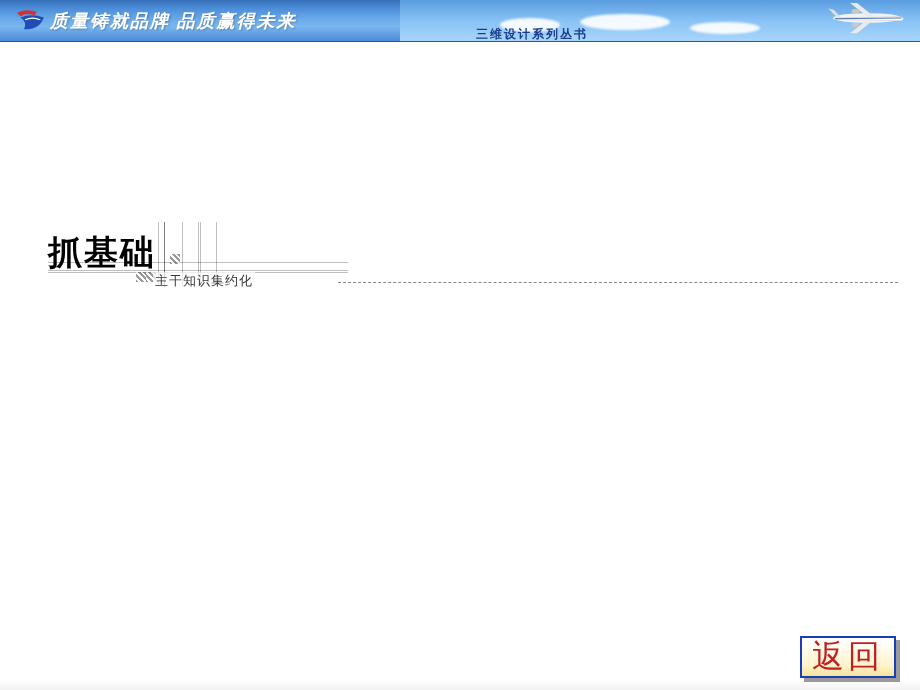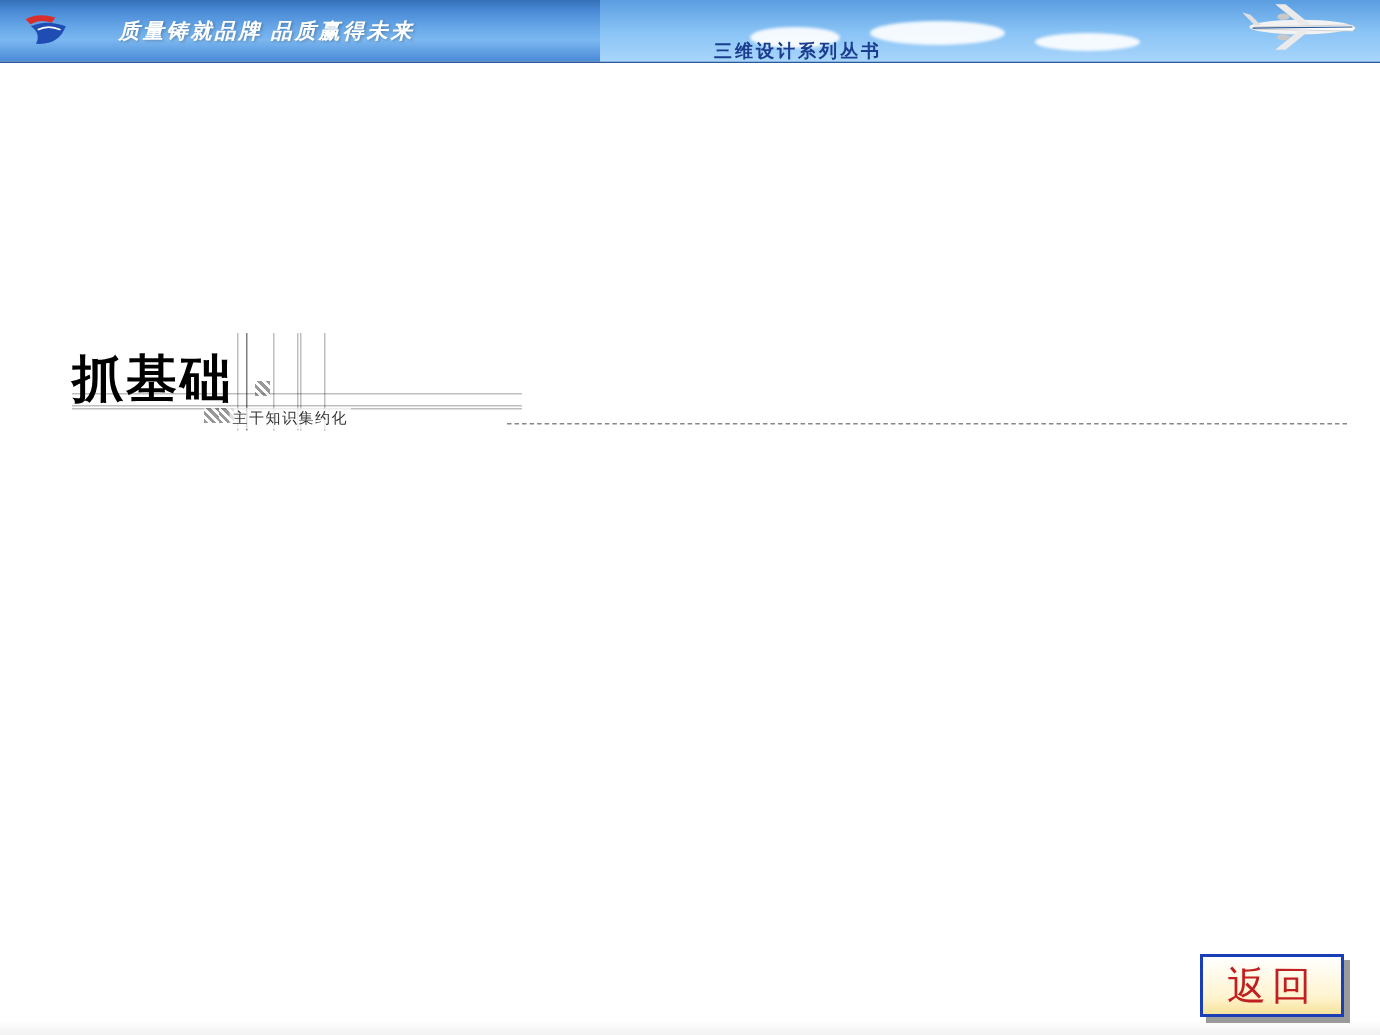--- a/index.html
+++ b/index.html
@@ -51,24 +51,24 @@
       margin-left: 12px;
       position: relative;
       z-index: 2;
       display: flex;
       align-items: center;
       justify-content: center;
     }
     .logo-svg { width: 36px; height: 28px; }
     .slogan {
       color: #ffffff;
-      font-size: 14px;
+      font-size: 18px;
       font-weight: bold;
       font-style: italic;
-      margin-left: 29px;
+      margin-left: 0;
       letter-spacing: 2px;
       position: relative;
       z-index: 2;
       text-shadow: 1px 1px 2px rgba(0,0,0,0.25);
       font-family: "KaiTi","STKaiti","SimSun",serif;
     }
     .series {
       position: absolute;
       left: 476px;
       top: 26px;
@@ -118,21 +118,21 @@
       position: absolute;
       width: 10px; height: 10px;
       background: repeating-linear-gradient(45deg,#555 0 2px,#fff 2px 4px);
       opacity: 0.6;
     }
     .subtitle {
       position: absolute;
       left: 105px;
       top: 42px;
       font-family: Liberation Sans, sans-serif;
-      font-size: 10px;
+      font-size: 13px;
       color: #333;
       background: rgba(255,255,255,0.7);
       padding: 0 2px;
       letter-spacing: 1px;
       z-index: 2;
     }
     .dotted-line {
       position: absolute;
       left: 290px;
       top: 52px;
@@ -169,21 +169,21 @@
     .return-btn-shadow {
       position: absolute;
       right: 20px;
       bottom: 8px;
       width: 96px;
       height: 42px;
       background: #9a9a9a;
       z-index: -1;
     }
     .return-btn span {
-      font-size: 26px;
+      font-size: 32px;
       color: #c02020;
       font-family: Liberation Sans, sans-serif;
       letter-spacing: 4px;
     }
 
     
     .slide-shadow {
       position: absolute;
       left: 0; right: 0; bottom: 0;
       height: 10px;

